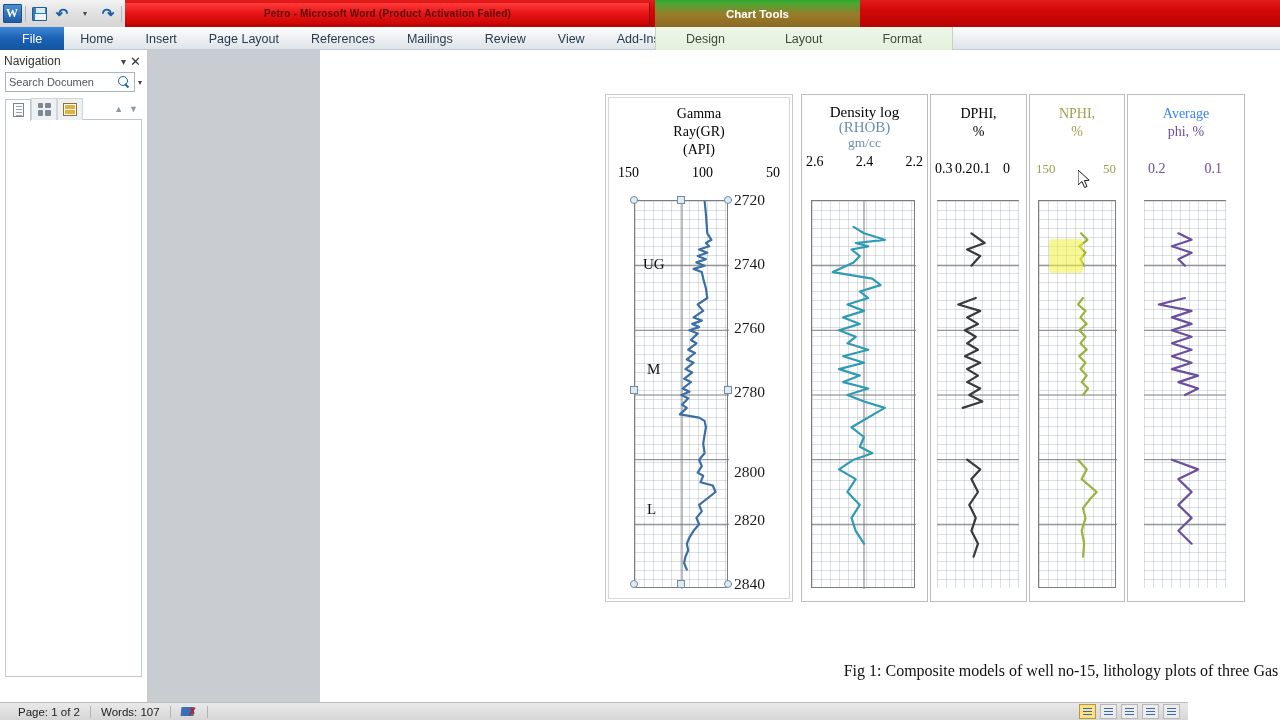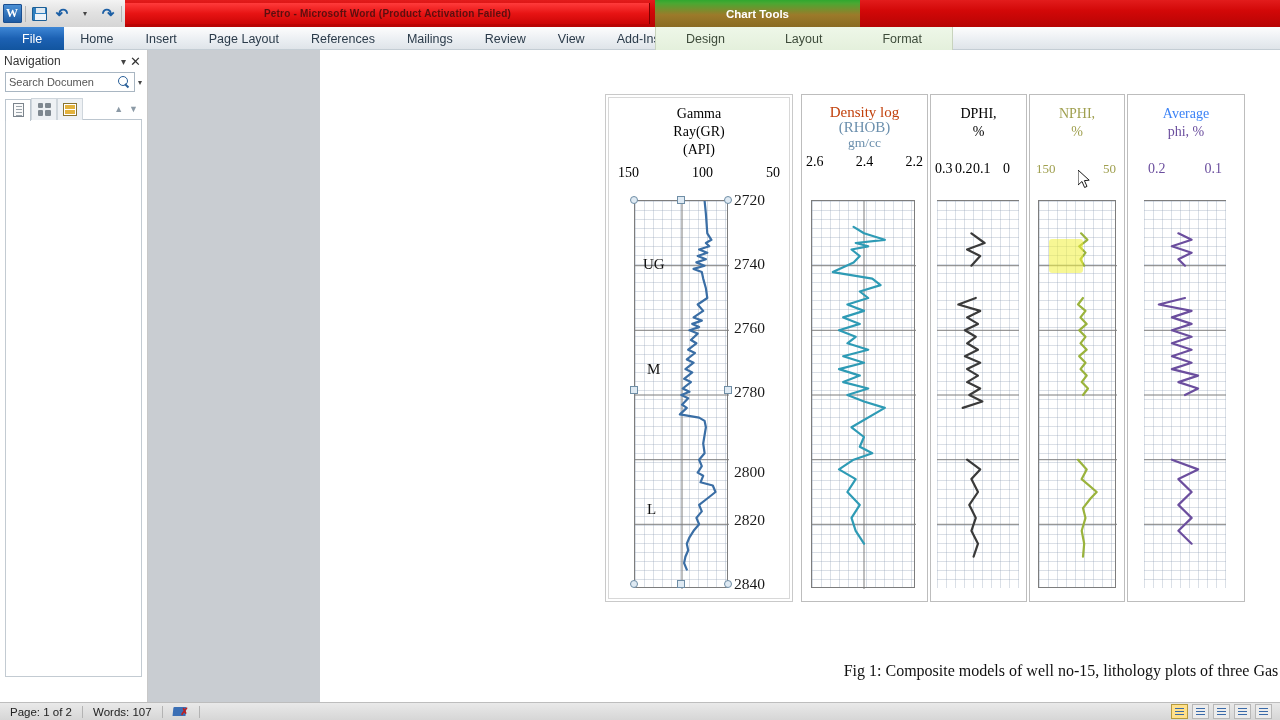--- a/index.html
+++ b/index.html
@@ -209,23 +209,23 @@
     position: absolute; left: 130px; top: 568px; width: 820px; text-align: center;
     font-family: "Liberation Serif", serif; font-size: 16px; color: #111;
   }
   .hl {
     position: absolute; background: rgba(240,240,60,0.55); border-radius: 3px;
   }
   .cursor { position: absolute; width: 14px; height: 20px; }
 
   
   .statusbar {
-    position: absolute; left: 0; top: 702px; width: 1280px; height: 18px;
+    position: absolute; left: 0; top: 702px; width: 1188px; height: 18px;
     background: linear-gradient(to bottom,#e9e9e9,#d6d6d6);
-    border-top: 1px solid #bdbdbd; display: flex; align-items: center;
+    border-top: 1px solid #bdbdbd; display: flex; align-items: center; padding-left: 8px;
   }
   .sb-item { font-size: 11.5px; color: #222; padding: 0 10px; white-space: nowrap; }
   .sb-sep { width: 1px; height: 12px; background: #b3b3b3; }
   .proof-ico { width: 16px; height: 13px; position: relative; }
   .proof-ico:before{content:'';position:absolute;left:0;top:2px;width:13px;height:9px;
     background:#3b6fb5;border-radius:1px 1px 0 0;transform:skewX(-6deg);}
   .proof-ico:after{content:'✗';position:absolute;right:0;top:1px;font-size:10px;color:#c02020;font-weight:bold;}
   .sb-right { margin-left: auto; display: flex; align-items: center; gap: 4px; padding-right: 8px; }
   .vbtn { width: 17px; height: 15px; border: 1px solid #b7b7b7; background: #ececec; position: relative; }
   .vbtn.active { background: #ffe08a; border-color: #b59a3c; }
@@ -370,21 +370,21 @@
             <div class="depth-tick" style="top:368px;">2800</div>
             <div class="depth-tick" style="top:416px;">2820</div>
             <div class="depth-tick" style="top:480px;">2840</div>
           </div>
         </div>
 
         <div class="depth-label" style="left:196px; top:330px;">DEPTH (m)</div>
 
         <div class="track" style="left:196px; width:127px; height:508px;">
           <div class="tk-head">
-            <div class="tk-sub" style="color:#c2410c; font-size:15px;">Density log</div>
+            <div class="tk-sub" style="color:#000000; font-size:15px;">Density log</div>
             <div class="tk-sub" style="color:#6b8fad; font-size:15px;">(RHOB)</div>
             <div class="tk-sub" style="color:#6b8fad;">gm/cc</div>
           </div>
           <div class="tk-scale" style="padding:4px 4px 0 4px;">
             <span>2.6</span>
             <span>2.4</span>
             <span>2.2</span>
           </div>
           <div class="plot" style="left:9px; top:105px; width:104px; height:388px;">
             <svg width="104" height="388" viewBox="0 0 104 388" style="position:absolute;left:0;top:0;">

